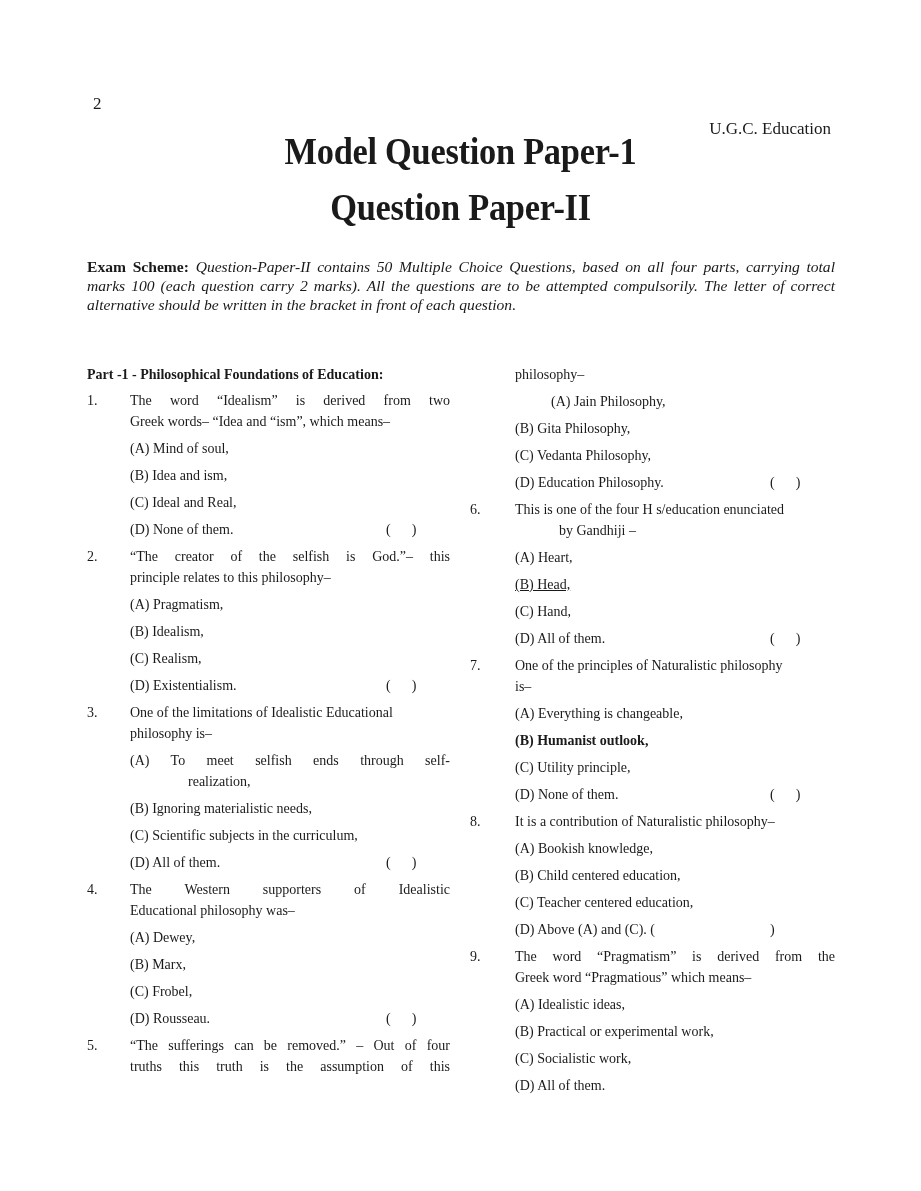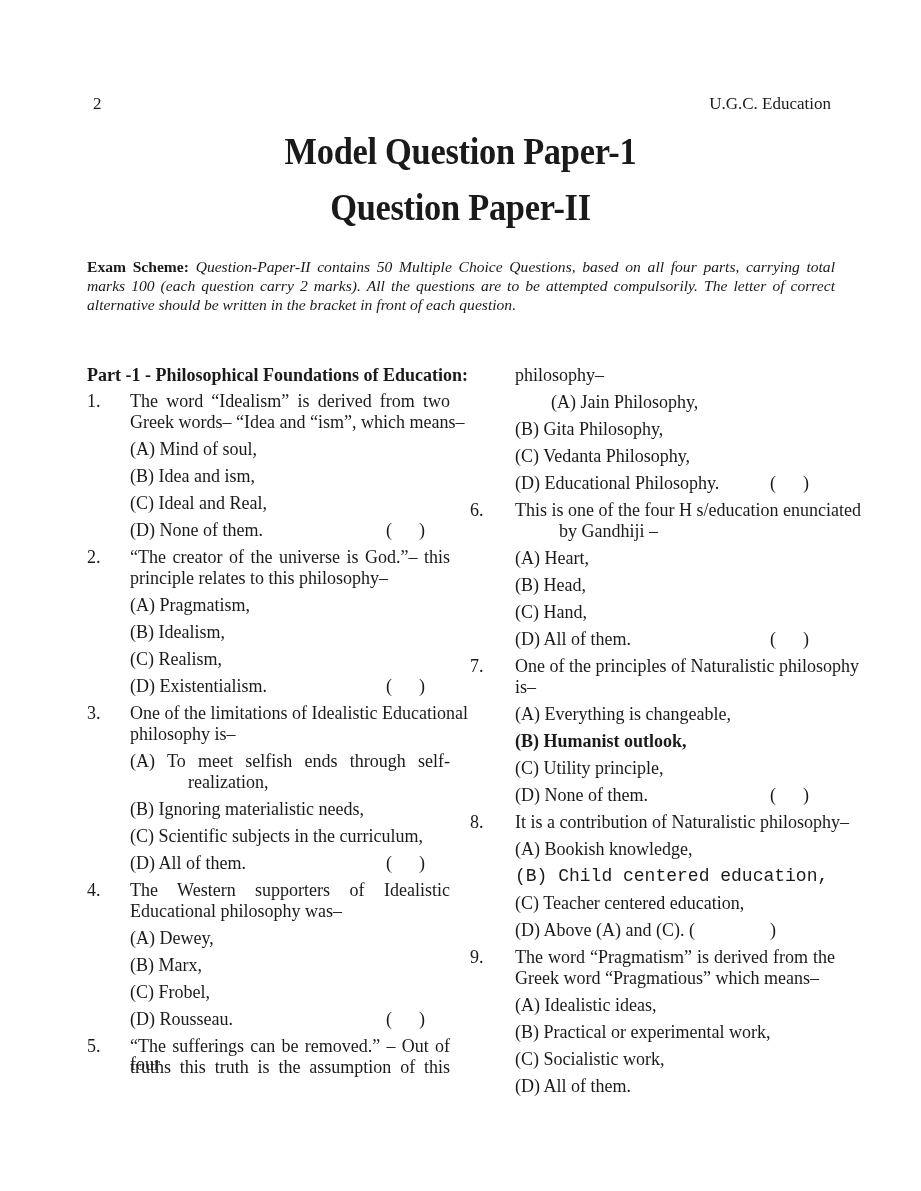--- a/index.html
+++ b/index.html
@@ -1,29 +1,29 @@
 <!DOCTYPE html>
 <html><head>
 <meta charset="utf-8">
 <style>
   html, body { margin: 0; padding: 0; background: #ffffff; }
   body { width: 921px; height: 1191px; position: relative; overflow: hidden;
          font-family: "Liberation Serif", "DejaVu Serif", serif; color: #1a1a1a; }
   .abs { position: absolute; white-space: nowrap; }
   .hdr { font-size: 17px; top: 94px; }
   .page-num { left: 93px; }
-  .running-head { right: 90px; }
+  .running-head { right: 90px; margin-top: 25px; }
   .title { left: 0; width: 921px; text-align: center; font-weight: bold;
            font-size: 37px; letter-spacing: -0.3px; transform: scaleX(0.93); }
   .t1 { top: 130px; }
   .t2 { top: 186px; }
   .scheme { left: 87px; width: 748px; font-size: 15.6px; line-height: 19px; top: 257px;
             text-align: justify; font-style: italic; }
   .scheme b { font-style: normal; }
-  .col { position: absolute; font-size: 18px; }
+  .col { position: absolute; font-size: 14px; }
   .line { position: absolute; white-space: nowrap; line-height: 18px; }
   .just { text-align: justify; text-align-last: justify; white-space: normal; }
   .part-heading { font-weight: bold; }
   .bracket { position: absolute; white-space: pre; }
 </style>
 </head>
 <body>
 
 <div class="abs hdr page-num">2</div>
 <div class="abs hdr running-head">U.G.C. Education</div>
@@ -45,21 +45,21 @@
     <div class="line" style="left:130px;top:413px;">Greek words– “Idea and “ism”, which means–</div>
     <div class="line" style="left:130px;top:440px;">(A) Mind of soul,</div>
     <div class="line" style="left:130px;top:467px;">(B) Idea and ism,</div>
     <div class="line" style="left:130px;top:494px;">(C) Ideal and Real,</div>
     <div class="line" style="left:130px;top:521px;">(D) None of them.</div>
     <div class="bracket line" style="left:386px;top:521px;">(      )</div>
   </div>
 
   <div>
     <div class="line" style="left:87px;top:548px;">2.</div>
-    <div class="line just" style="left:130px;top:548px;width:320px;">“The creator of the universe is God.”– this</div>
+    <div class="line just" style="left:130px;top:548px;width:320px;">“The creator of the selfish is God.”– this</div>
     <div class="line" style="left:130px;top:569px;">principle relates to this philosophy–</div>
     <div class="line" style="left:130px;top:596px;">(A) Pragmatism,</div>
     <div class="line" style="left:130px;top:623px;">(B) Idealism,</div>
     <div class="line" style="left:130px;top:650px;">(C) Realism,</div>
     <div class="line" style="left:130px;top:677px;">(D) Existentialism.</div>
     <div class="bracket line" style="left:386px;top:677px;">(      )</div>
   </div>
 
   <div>
     <div class="line" style="left:87px;top:704px;">3.</div>
@@ -91,51 +91,51 @@
   </div>
 </div>
 
 <div class="col" style="left:0;top:0;width:921px;height:1191px;">
 
   <div>
     <div class="line" style="left:515px;top:366px;">philosophy–</div>
     <div class="line" style="left:515px;top:393px;margin-left:36px;">(A) Jain Philosophy,</div>
     <div class="line" style="left:515px;top:420px;">(B) Gita Philosophy,</div>
     <div class="line" style="left:515px;top:447px;">(C) Vedanta Philosophy,</div>
-    <div class="line" style="left:515px;top:474px;">(D) Educational Philosophy.</div>
+    <div class="line" style="left:515px;top:474px;">(D) Education Philosophy.</div>
     <div class="bracket line" style="left:770px;top:474px;">(      )</div>
   </div>
 
   <div>
     <div class="line" style="left:470px;top:501px;">6.</div>
     <div class="line" style="left:515px;top:501px;">This is one of the four H s/education enunciated</div>
     <div class="line" style="left:515px;top:522px;margin-left:44px;">by Gandhiji –</div>
     <div class="line" style="left:515px;top:549px;">(A) Heart,</div>
-    <div class="line" style="left:515px;top:576px;">(B) Head,</div>
+    <div class="line" style="left:515px;top:576px;text-decoration:underline;">(B) Head,</div>
     <div class="line" style="left:515px;top:603px;">(C) Hand,</div>
     <div class="line" style="left:515px;top:630px;">(D) All of them.</div>
     <div class="bracket line" style="left:770px;top:630px;">(      )</div>
   </div>
 
   <div>
     <div class="line" style="left:470px;top:657px;">7.</div>
     <div class="line" style="left:515px;top:657px;">One of the principles of Naturalistic philosophy</div>
     <div class="line" style="left:515px;top:678px;">is–</div>
     <div class="line" style="left:515px;top:705px;">(A) Everything is changeable,</div>
     <div class="line" style="left:515px;top:732px;font-weight:bold;">(B) Humanist outlook,</div>
     <div class="line" style="left:515px;top:759px;">(C) Utility principle,</div>
     <div class="line" style="left:515px;top:786px;">(D) None of them.</div>
     <div class="bracket line" style="left:770px;top:786px;">(      )</div>
   </div>
 
   <div>
     <div class="line" style="left:470px;top:813px;">8.</div>
     <div class="line" style="left:515px;top:813px;">It is a contribution of Naturalistic philosophy–</div>
     <div class="line" style="left:515px;top:840px;">(A) Bookish knowledge,</div>
-    <div class="line" style="left:515px;top:867px;font-family:Liberation Mono, monospace;">(B) Child centered education,</div>
+    <div class="line" style="left:515px;top:867px;">(B) Child centered education,</div>
     <div class="line" style="left:515px;top:894px;">(C) Teacher centered education,</div>
     <div class="line" style="left:515px;top:921px;">(D) Above (A) and (C). (</div>
     <div class="line" style="left:770px;top:921px;">)</div>
   </div>
 
   <div>
     <div class="line" style="left:470px;top:948px;">9.</div>
     <div class="line just" style="left:515px;top:948px;width:320px;">The word “Pragmatism” is derived from the</div>
     <div class="line" style="left:515px;top:969px;">Greek word “Pragmatious” which means–</div>
     <div class="line" style="left:515px;top:996px;">(A) Idealistic ideas,</div>

